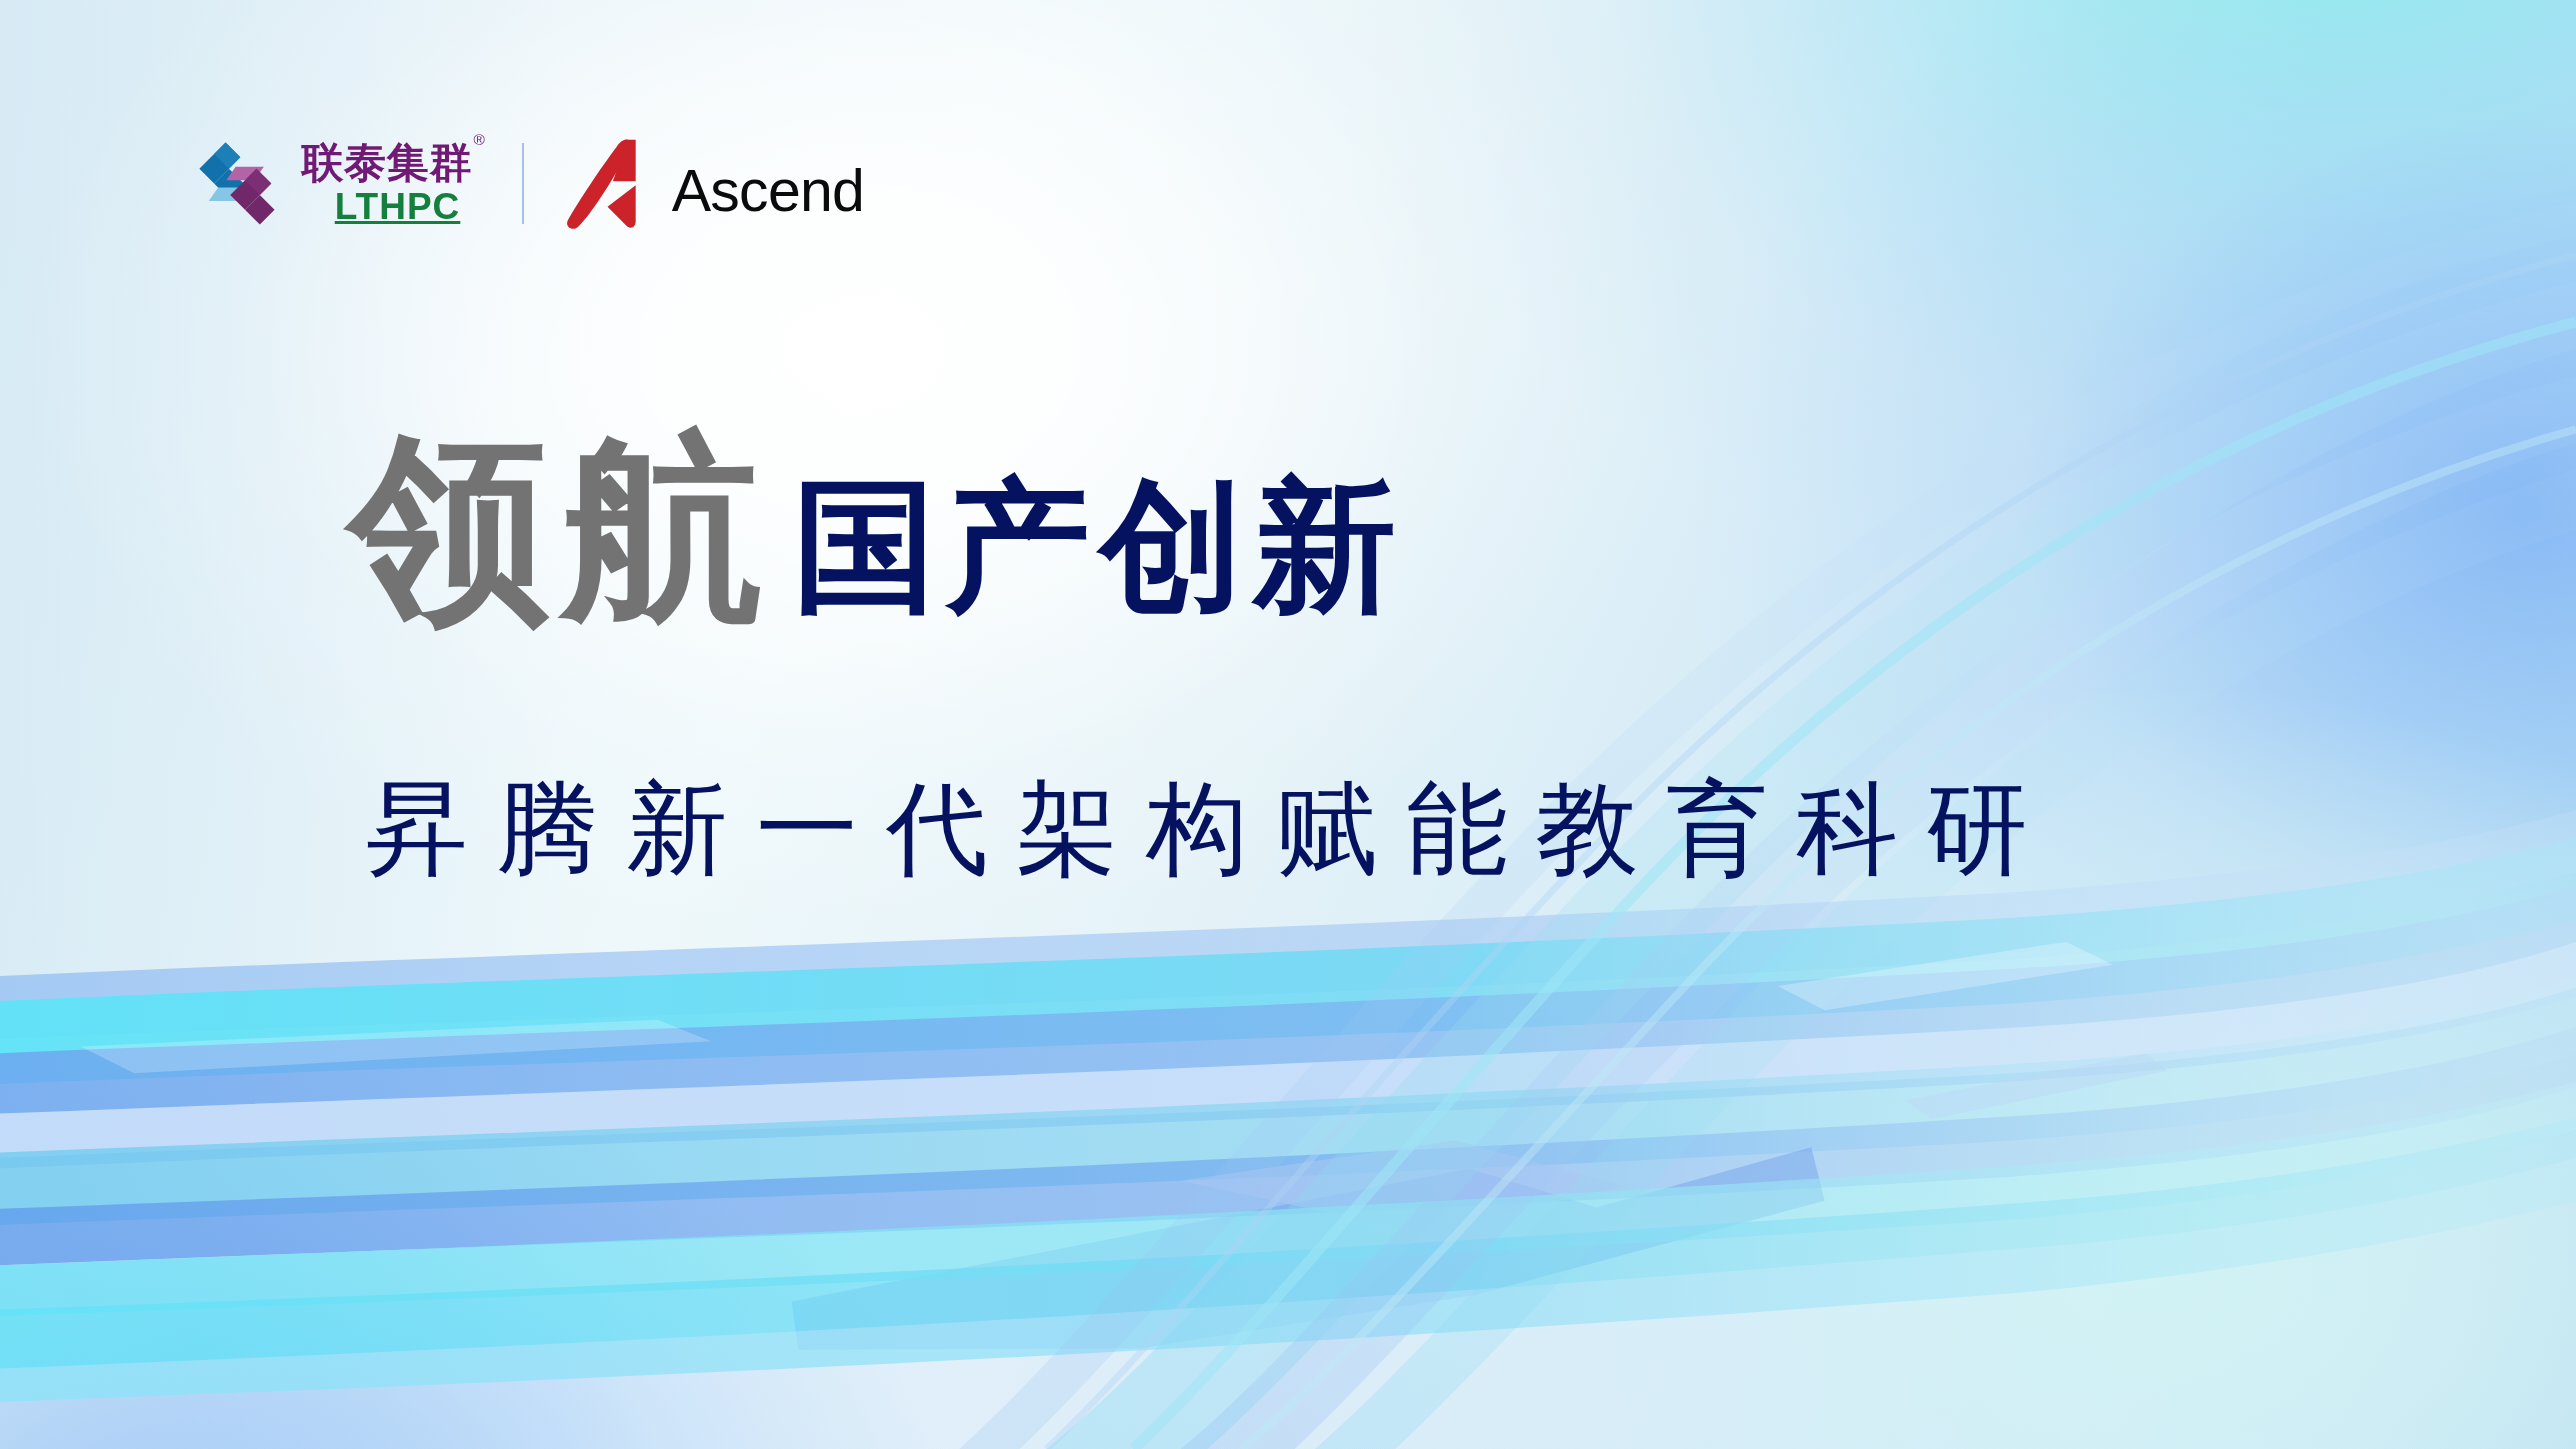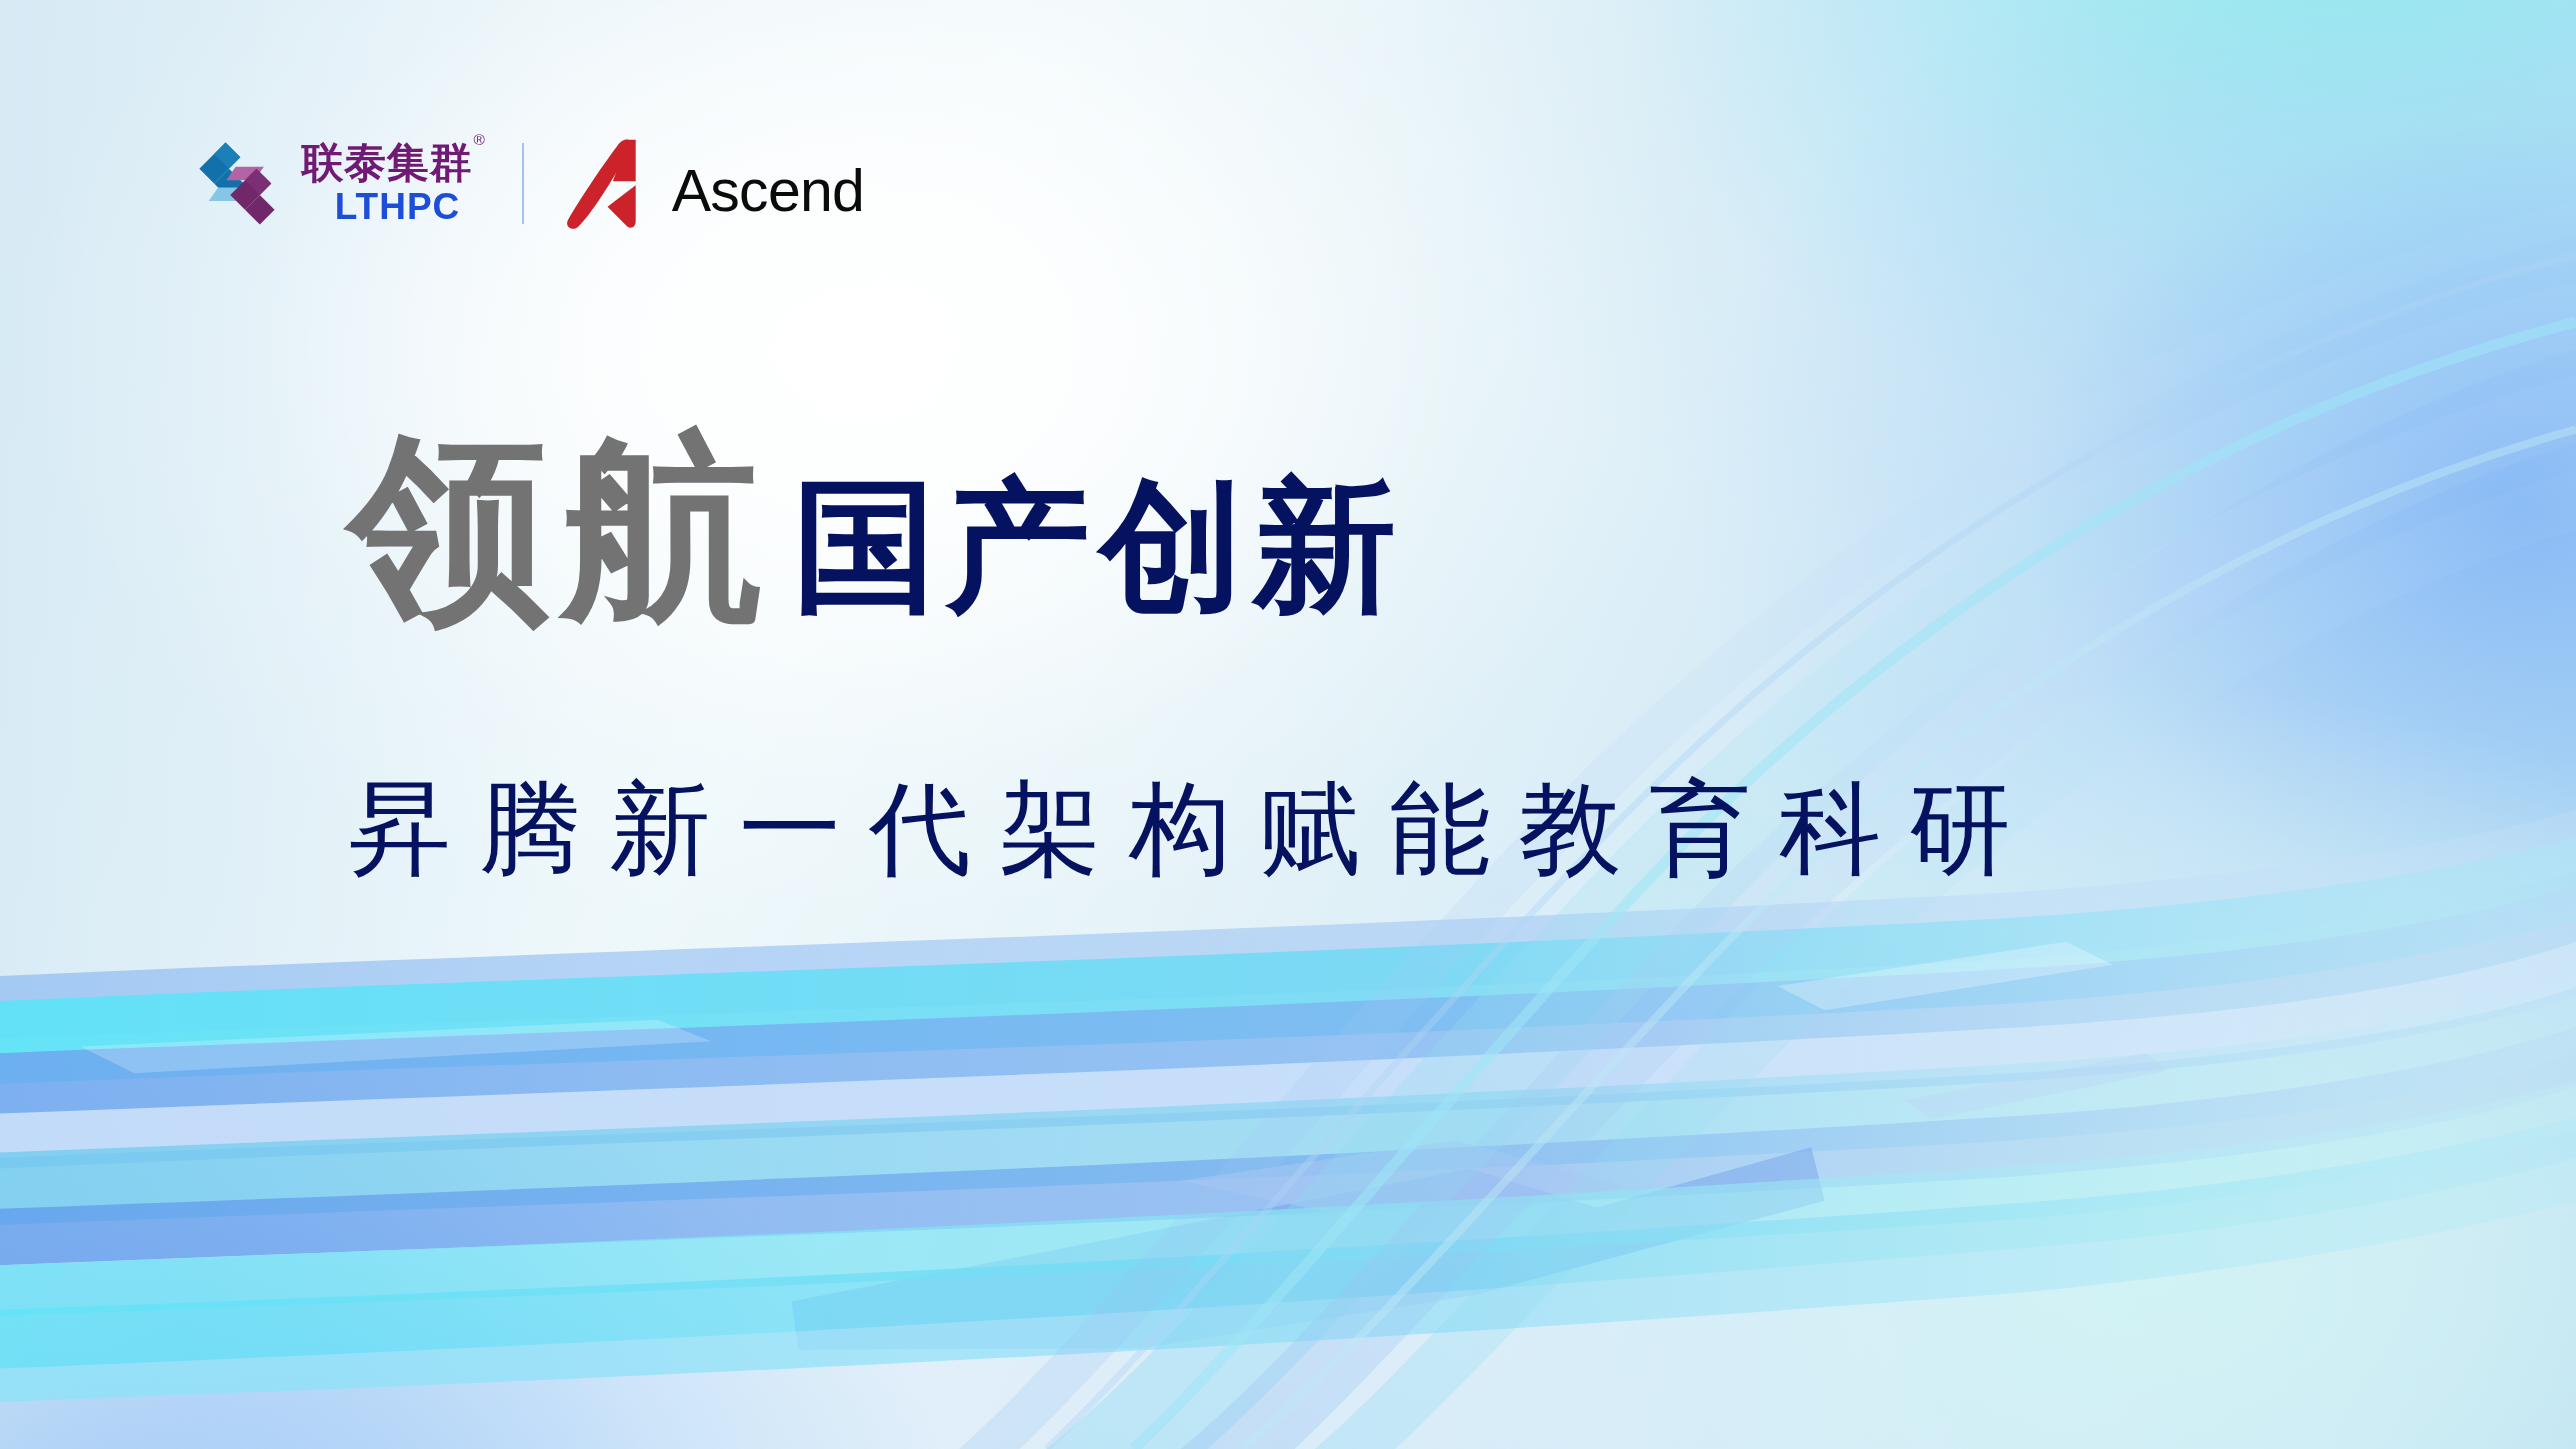--- a/index.html
+++ b/index.html
@@ -123,24 +123,25 @@
     vertical-align:super;
     font-weight:normal;
     position:relative;
     top:-17.4px;
     left:1.3px;
   }
   .lthpc-en {
     margin-top:4px;
     font-size:37px;
     font-weight:bold;
-    color:#1d4ed8;
+    color:#15803d;
     letter-spacing:1px;
     align-self:center;
     padding-left:9.4px;
+    text-decoration:underline;
   }
 
   .divider {
     width:2px; height:81px;
     margin:0 39px 0 38px;
     background:#a9bff0;
     flex:none;
   }
 
   .ascend-block { display:flex; align-items:center; }
@@ -179,21 +180,21 @@
     line-height:1;
     letter-spacing:9.4px;
     padding-bottom:12px;
     margin-left:17.4px;
     font-family:"DejaVu Sans","Liberation Sans",sans-serif;
   }
 
   
   #subtitle {
     position:absolute;
-    left:349px; top:770px;
+    left:366px; top:770px;
     font-size:102px;
     color:#041260;
     letter-spacing:28px;
     line-height:1.15;
     white-space:nowrap;
     font-family:"DejaVu Sans","Liberation Sans",sans-serif;
   }
 </style>
 </head>
 <body>

